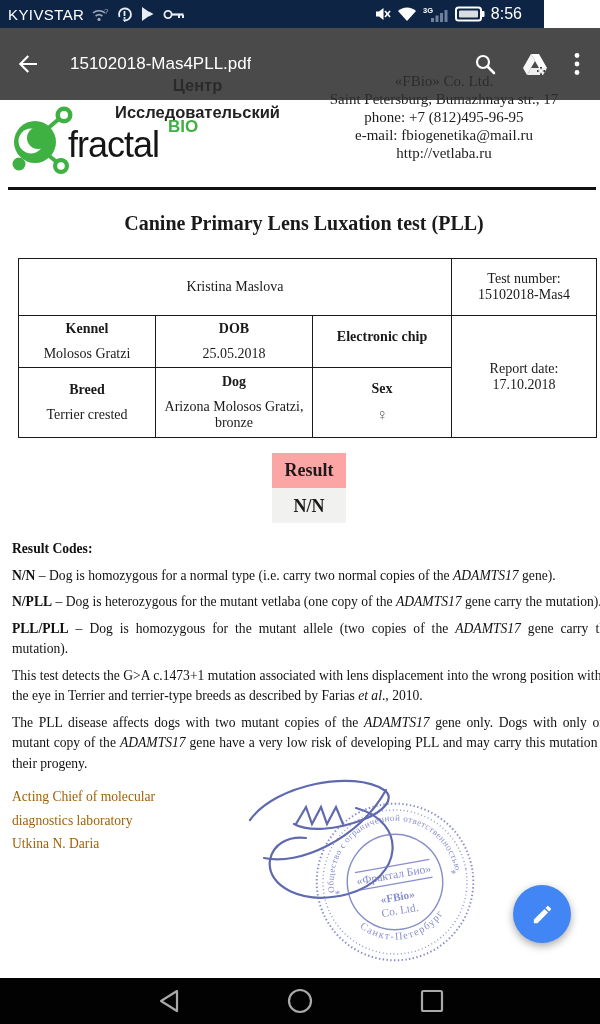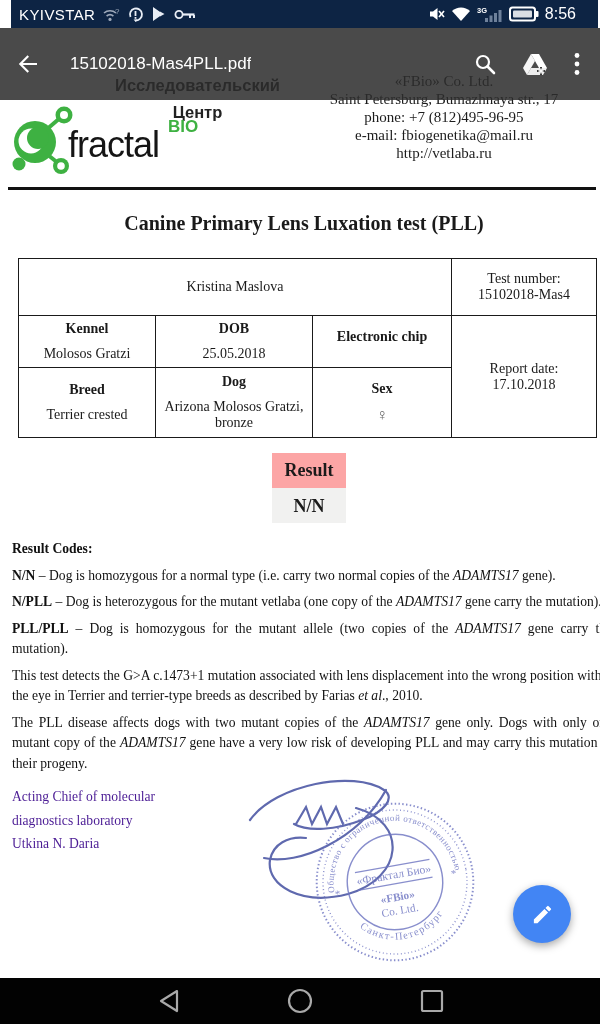--- a/index.html
+++ b/index.html
@@ -2,21 +2,21 @@
 <html><head>
 <meta charset="utf-8">
 <style>
   html,body{margin:0;padding:0;}
   body{width:600px;height:1024px;overflow:hidden;position:relative;background:#fff;
        font-family:"Liberation Sans",sans-serif;}
   .serif{font-family:"Liberation Serif",serif;}
   .b{font-weight:bold;} .i{font-style:italic;}
 
   
-  #status-bar{position:absolute;left:11px;top:0;width:587px;height:28px;background:#0d2444;
+  #status-bar{position:absolute;left:0;top:0;width:544px;height:28px;background:#0d2444;
     display:flex;align-items:center;color:#fff;z-index:40;}
   #status-left{display:flex;align-items:center;gap:7px;padding-left:8px;}
   #carrier{font-size:15px;letter-spacing:.4px;}
   #status-right{margin-left:auto;display:flex;align-items:center;gap:6px;padding-right:22px;}
   #status-time{font-size:16px;}
   .sicon{display:block;}
 
   
   #app-bar{position:absolute;left:0;top:28px;width:600px;height:72px;background:rgba(44,44,44,0.86);
     display:flex;align-items:center;color:#fff;z-index:30;}
@@ -51,42 +51,42 @@
   #result-value{background:#f1f1f0;height:35px;line-height:37px;}
 
   
   #codes{position:absolute;left:12px;top:511px;width:600px;font-family:"Liberation Serif",serif;
     font-size:13.6px;line-height:20.5px;text-align:justify;color:#111;}
   #codes-heading{font-weight:bold;margin:0 0 4px 0;}
   #codes p{margin:0 0 6px 0;}
 
   
   #sig-text{position:absolute;left:12px;top:757px;font-family:"Liberation Serif",serif;
-    font-size:13.6px;line-height:23.5px;color:#4c1d95;}
+    font-size:13.6px;line-height:23.5px;color:#a16207;}
   #signature{position:absolute;left:236px;top:740px;}
   #stamp{position:absolute;left:305px;top:764px;opacity:.82;}
 
   
   #fab{position:absolute;left:513px;top:885px;width:58px;height:58px;border-radius:50%;
     background:#4285f4;display:flex;align-items:center;justify-content:center;z-index:35;
     box-shadow:0 3px 8px rgba(0,0,0,.35);cursor:pointer;}
 
   
   #nav-bar{position:absolute;left:0;top:978px;width:600px;height:46px;background:#020202;z-index:40;
     display:flex;align-items:center;justify-content:center;}
   #nav-bar .navslot{width:132px;display:flex;justify-content:center;cursor:pointer;}
 </style>
 </head>
 <body>
 
 <div id="doc">
 
   <div id="org-center">
+    <div>Центр</div>
     <div>Исследовательский</div>
-    <div>Центр</div>
   </div>
 
   <div id="address" class="serif">
     <div>«FBio» Co. Ltd.</div>
     <div>Saint Petersburg, Bumazhnaya str., 17</div>
     <div>phone: +7 (812)495-96-95</div>
     <div>e-mail: fbiogenetika@mail.ru</div>
     <div>http://vetlaba.ru</div>
   </div>
 

